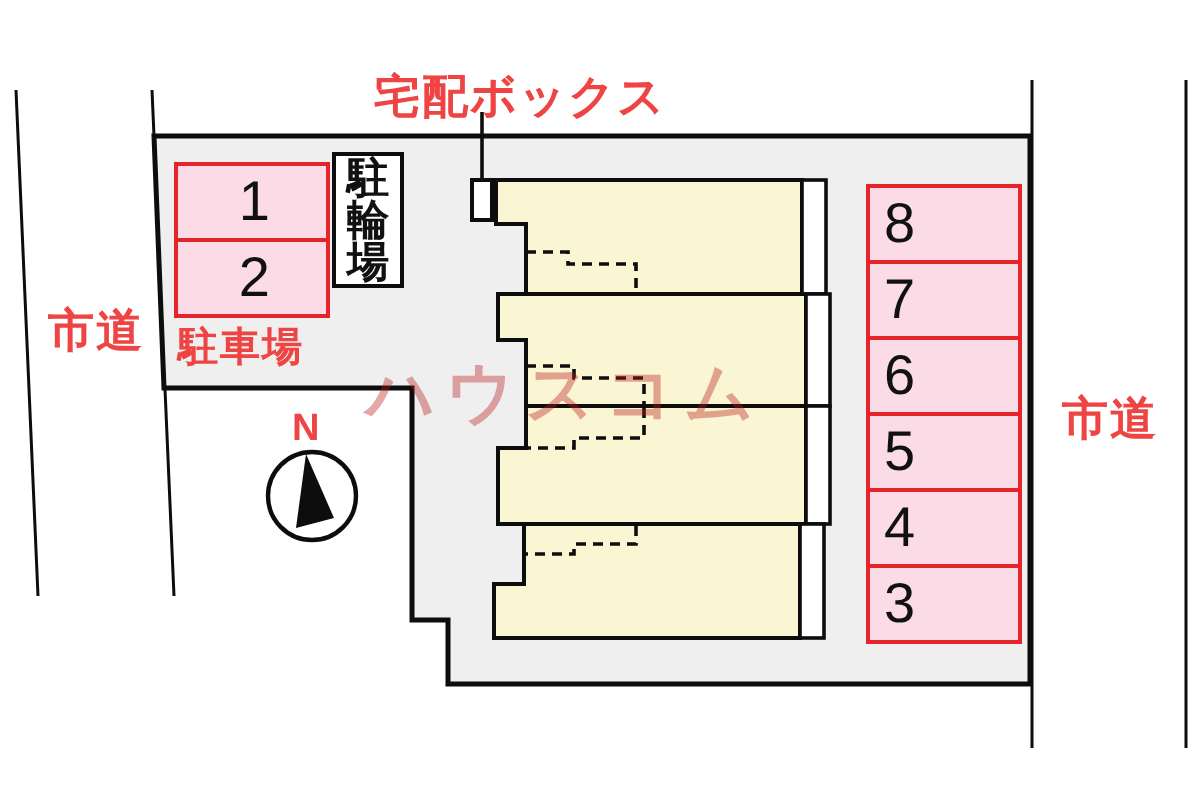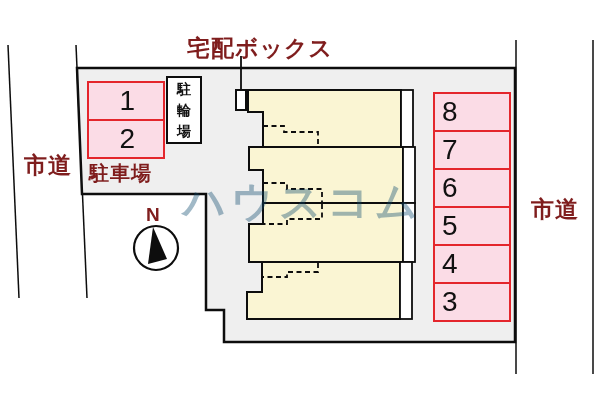--- a/index.html
+++ b/index.html
@@ -4,47 +4,47 @@
 <style>
   html,body{margin:0;padding:0;background:#ffffff;}
   .stage{
     position:relative;width:600px;height:400px;overflow:hidden;
     background:#ffffff;
     font-family:"Liberation Sans","DejaVu Sans",sans-serif;
     color:#111;
   }
   .stage svg{position:absolute;left:0;top:0;}
   .label{
-    position:absolute;font-weight:600;color:#7f1d1d;
+    position:absolute;font-weight:600;color:#ef4444;
     white-space:nowrap;letter-spacing:1px;
   }
   .lbl-delivery{left:187px;top:33px;font-size:23px;}
   .lbl-road-left{left:24px;top:150px;font-size:23px;}
   .lbl-road-right{left:531px;top:194px;font-size:23px;}
   .lbl-parking-lot{left:89px;top:160px;font-size:20px;}
   .lbl-north{left:146px;top:204px;font-size:19px;font-weight:700;letter-spacing:0;}
   .bicycle-box{
     position:absolute;left:166px;top:76px;width:36px;height:68px;
     background:#ffffff;border:2px solid #0d0d0d;box-sizing:border-box;
     display:flex;align-items:center;justify-content:center;
   }
   .bicycle-box .vtext{
-    width:22px;font-size:14px;line-height:21px;font-weight:600;
+    width:22px;font-size:21px;line-height:21px;font-weight:600;
     word-break:break-all;text-align:center;letter-spacing:0;font-family:Liberation Serif, serif;
   }
   .pspace{
     position:absolute;box-sizing:border-box;width:78px;height:40px;
     background:#FBDCE6;border:2px solid #E4262C;
     font-size:28px;color:#111;line-height:36px;
   }
   .pspace.left-col{left:87px;text-align:right;padding-right:28px;}
   .pspace.right-col{left:433px;text-align:left;padding-left:7px;}
   .watermark{
-    position:absolute;left:183px;top:174px;font-size:42px;letter-spacing:5px;
-    color:#0c4a6e;opacity:0.38;font-weight:600;z-index:5;pointer-events:none;
+    position:absolute;left:183px;top:174px;font-size:34px;letter-spacing:5px;
+    color:#b91c1c;opacity:0.38;font-weight:600;z-index:5;pointer-events:none;
   }
 </style>
 </head>
 <body>
 
 <div class="stage">
 
   <svg width="600" height="400" viewBox="0 0 600 400">
 
     <line x1="8" y1="45" x2="19" y2="298" stroke="#0d0d0d" stroke-width="1.5"></line>

